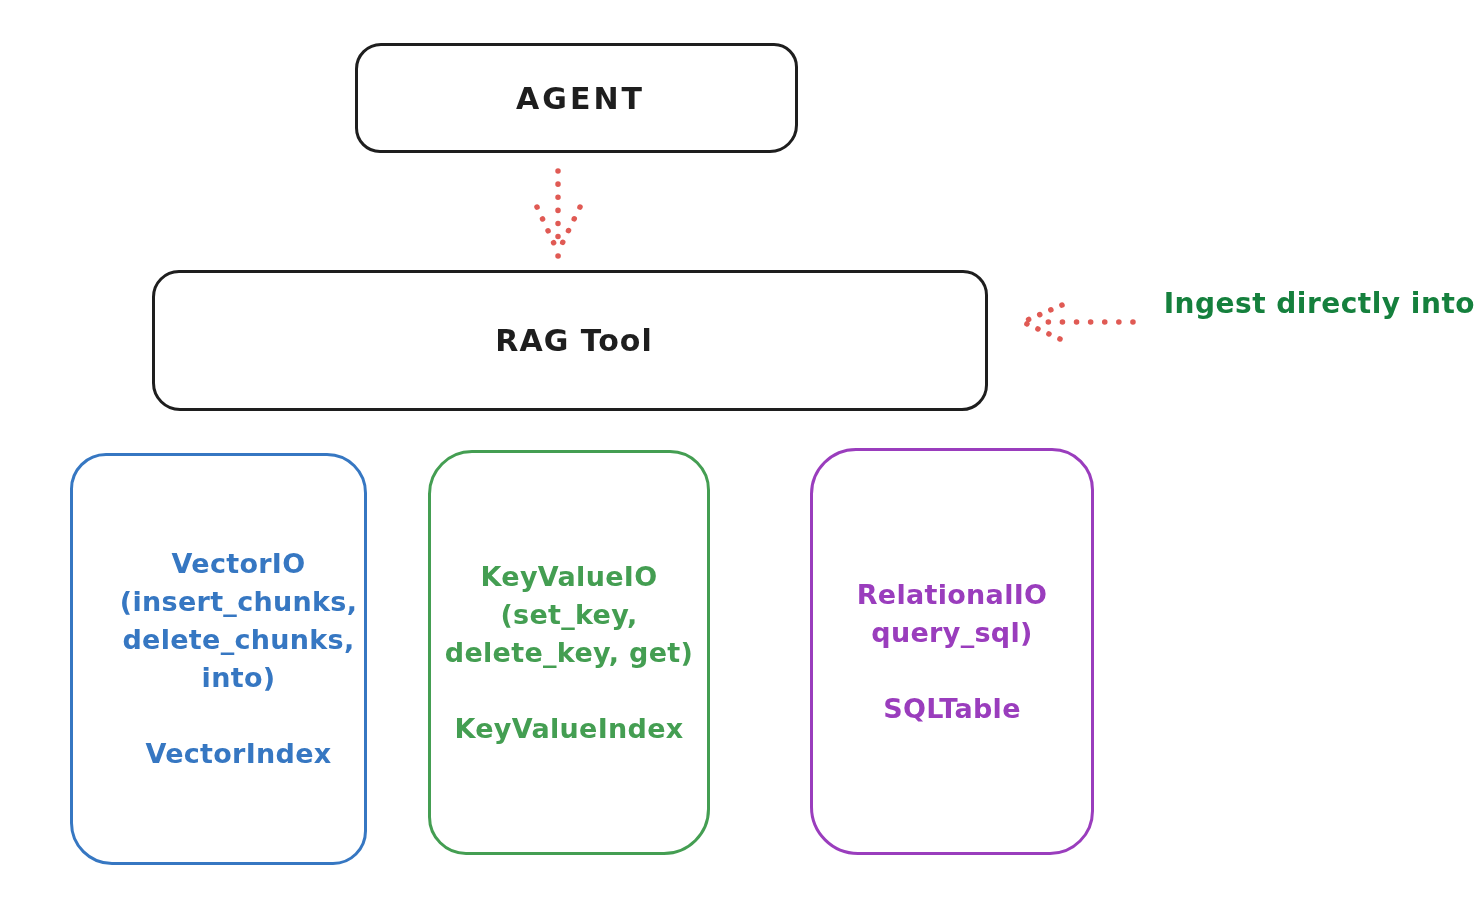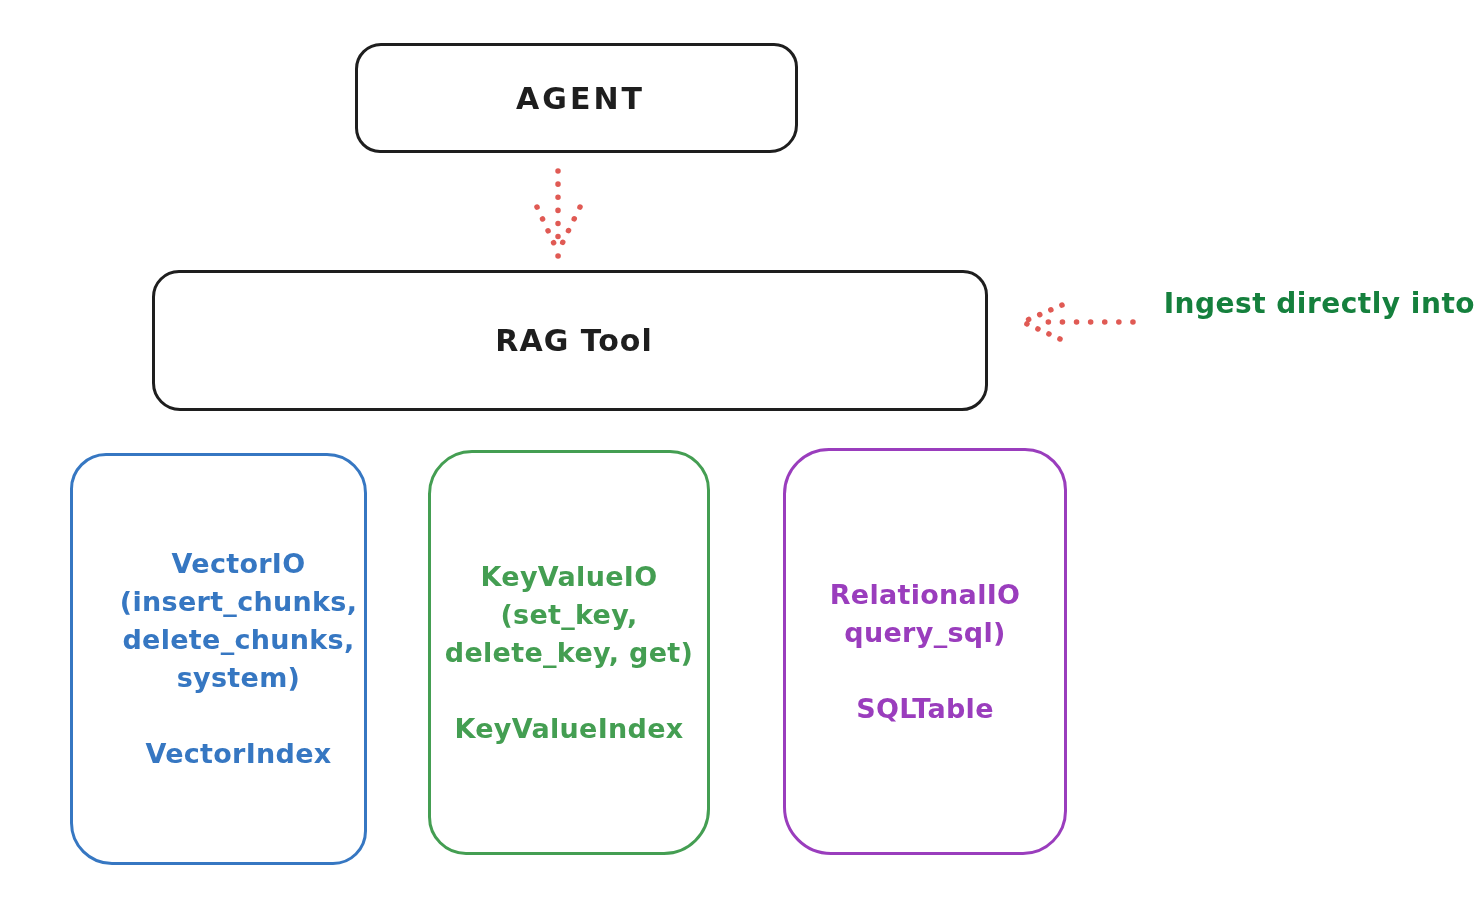--- a/index.html
+++ b/index.html
@@ -73,21 +73,21 @@
     left: 70px; top: 453px;
     width: 297px; height: 412px;
     border-radius: 36px 40px 34px 42px;
   }
   .backend-keyvalue {
     left: 428px; top: 450px;
     width: 282px; height: 405px;
     border-radius: 44px 40px 46px 38px;
   }
   .backend-relational {
-    left: 783px; top: 448px;
+    left: 810px; top: 448px;
     width: 284px; height: 407px;
     border-radius: 46px 42px 44px 48px;
   }
   .node-text {
     text-align: center;
     font-size: 27px;
     line-height: 38px;
     font-weight: 600;
     letter-spacing: 0.3px;
   }
@@ -125,21 +125,21 @@
 
   <div class="annotation" style="color: #15803d; text-align: right;">
     <div>Ingest directly into</div>
   </div>
 
   <div class="box backend-box backend-vector" style="border-color: rgb(54, 119, 194); padding-left: 40px;">
     <div class="node-text" style="color: rgb(54, 119, 194);">
       <div>VectorIO</div>
       <div>(insert_chunks,</div>
       <div>delete_chunks,</div>
-      <div>system)</div>
+      <div>into)</div>
       <div class="gap-line"></div>
       <div>VectorIndex</div>
     </div>
   </div>
 
   <div class="box backend-box backend-keyvalue" style="border-color: rgb(68, 158, 82); align-items: center;">
     <div class="node-text" style="color: rgb(68, 158, 82);">
       <div>KeyValueIO</div>
       <div>(set_key,</div>
       <div>delete_key, get)</div>

